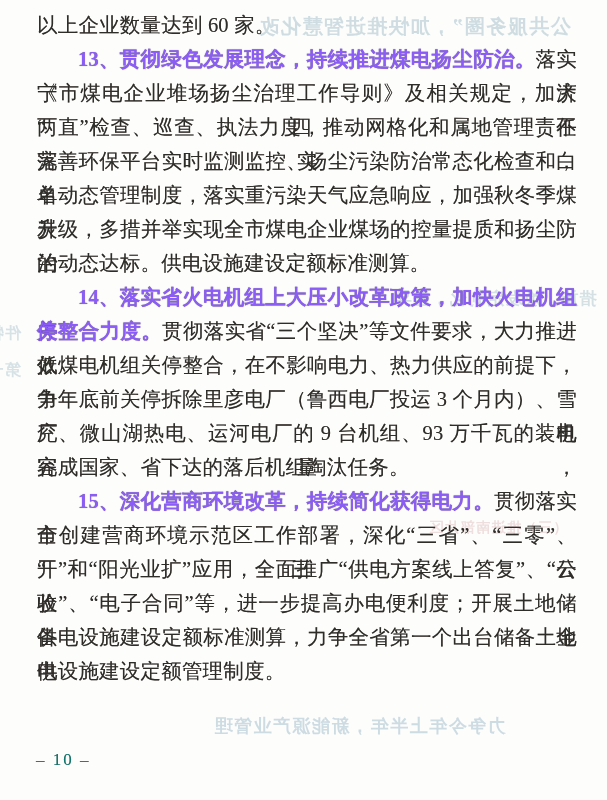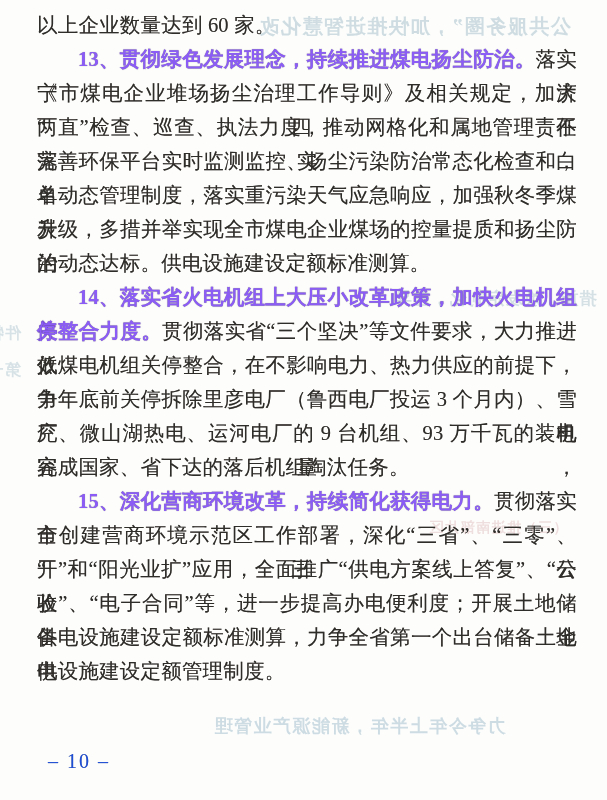--- a/index.html
+++ b/index.html
@@ -32,25 +32,24 @@
   .line.fill{ text-align-last:justify; }
   .line.indent{ text-indent:41px; }
   .seg.bold{
     font-weight:bold;
     color:#8b5cf6;
     text-shadow:0 0 0.8px rgba(30,28,25,0.6);
   }
   .page-number{
     position:absolute;
     left:36px;top:750px;
-    font-size:20px;
+    font-size:17px;
     letter-spacing:2px;
-    color:#1d4ed8;
+    color:#0f766e;
     text-shadow:0 0 0.5px rgba(60,55,50,0.5);
-    margin-left:12px;
   }
   .ghost-layer{position:absolute;inset:0;pointer-events:none;}
   .ghost{
     position:absolute;
     transform:scaleX(-1);
     transform-origin:center;
     white-space:nowrap;
     letter-spacing:1.5px;
     filter:blur(0.7px);
     font-weight:bold;

